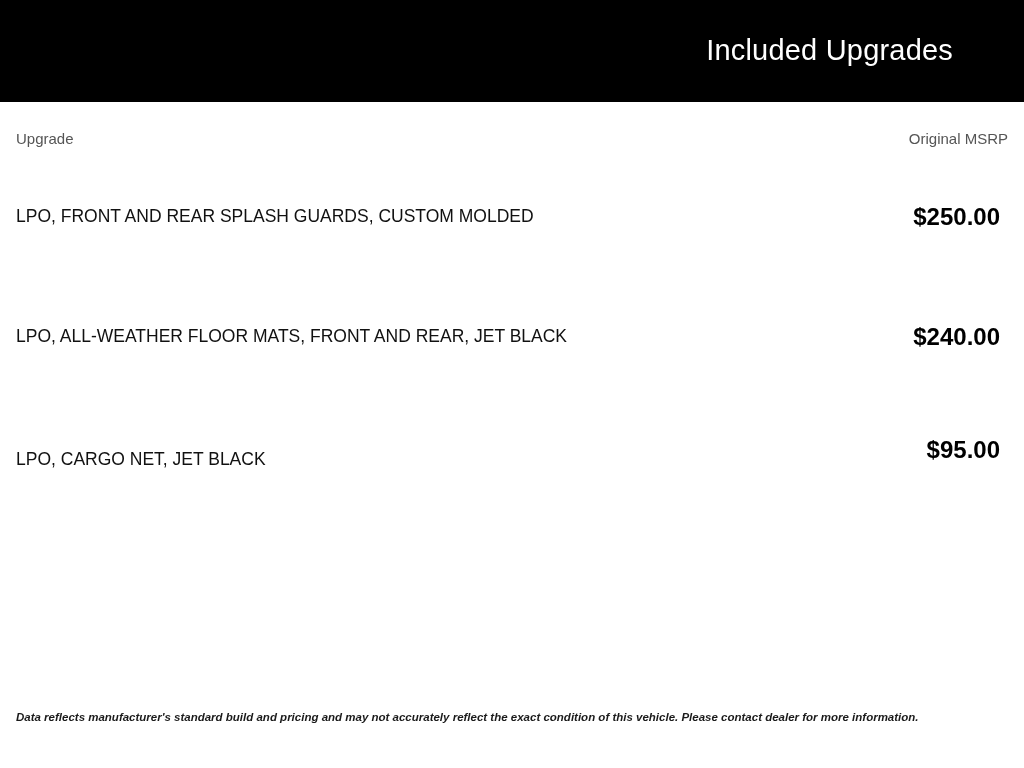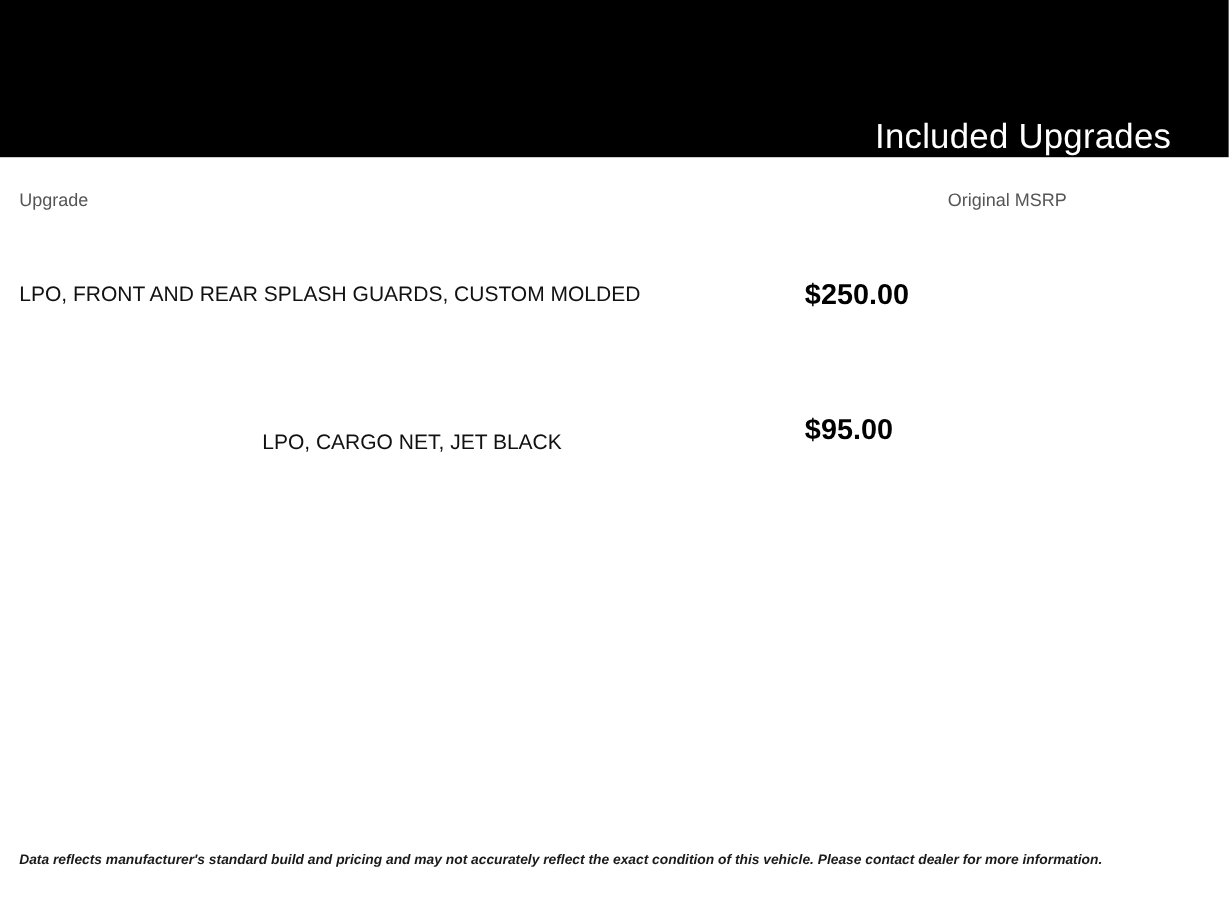--- a/index.html
+++ b/index.html
@@ -15,26 +15,26 @@
     overflow: hidden;
   }
   .page {
     position: relative;
     width: 1024px;
     height: 768px;
     box-sizing: border-box;
   }
   .header-bar {
     background: #000000;
-    height: 131px;
+    height: 102px;
     display: flex;
-    align-items: flex-end;
+    align-items: center;
     justify-content: flex-end;
     box-sizing: border-box;
-    padding-right: 48px;
+    padding-right: 71px;
   }
   .header-title {
     color: #ffffff;
     font-size: 29px;
     font-weight: 400;
     letter-spacing: 0.2px;
     line-height: 1.1;
   }
   .content {
     padding: 0 16px;
@@ -49,50 +49,51 @@
   .col-msrp { width: 34%; }
 
   .table thead th {
     font-size: 15px;
     font-weight: 400;
     color: #555555;
     padding: 28px 0 10px 0;
     vertical-align: bottom;
   }
   .th-upgrade { text-align: left; }
-  .th-msrp { padding-right: 8px; }
+  .th-msrp { text-align: right; padding-right: 8px; }
 
   .table tbody tr {
     height: 120px;
     margin-left: 37px;
   }
   .cell-name {
     font-size: 17.5px;
     font-weight: 400;
     color: #111111;
     line-height: 1.32;
     text-align: left;
     vertical-align: middle;
     padding: 0;
   }
   .cell-price {
     font-size: 24px;
     font-weight: 700;
     color: #000000;
+    text-align: right;
     vertical-align: middle;
     padding: 0 8px 0 0;
     white-space: nowrap;
   }
   
   tr.row-0 .cell-price { vertical-align: middle; }
   tr.row-1 .cell-price { vertical-align: middle; }
   tr.row-2 .cell-price { padding-bottom: 34px; }
   tr.row-3 .cell-price { padding-bottom: 14px; }
   tr.row-2 .cell-name { padding-top: 6px; }
-  tr.row-3 .cell-name { padding-top: 6px; text-align: center; }
+  tr.row-3 .cell-name { padding-top: 6px; }
 
   .disclaimer {
     position: absolute;
     left: 16px;
     right: 4px;
     top: 710px;
     font-size: 11.5px;
     font-style: italic;
     font-weight: 700;
     color: #1a1a1a;
@@ -118,20 +119,24 @@
         <tr>
           <th class="th-upgrade">Upgrade</th>
           <th class="th-msrp">Original MSRP</th>
         </tr>
       </thead>
       <tbody>
         <tr class="row-0">
           <td class="cell-name">LPO, FRONT AND REAR SPLASH GUARDS, CUSTOM MOLDED</td>
           <td class="cell-price">$250.00</td>
         </tr>
+        <tr class="row-1">
+          <td class="cell-name">LPO, ALL-WEATHER FLOOR MATS, FRONT AND REAR, JET BLACK</td>
+          <td class="cell-price">$240.00</td>
+        </tr>
         <tr class="row-3">
           <td class="cell-name">LPO, CARGO NET, JET BLACK</td>
           <td class="cell-price">$95.00</td>
         </tr>
       </tbody>
     </table>
   </div>
 
   <div class="disclaimer">Data reflects manufacturer's standard build and pricing and may not accurately reflect the exact condition of this vehicle. Please contact dealer for more information.</div>
 

